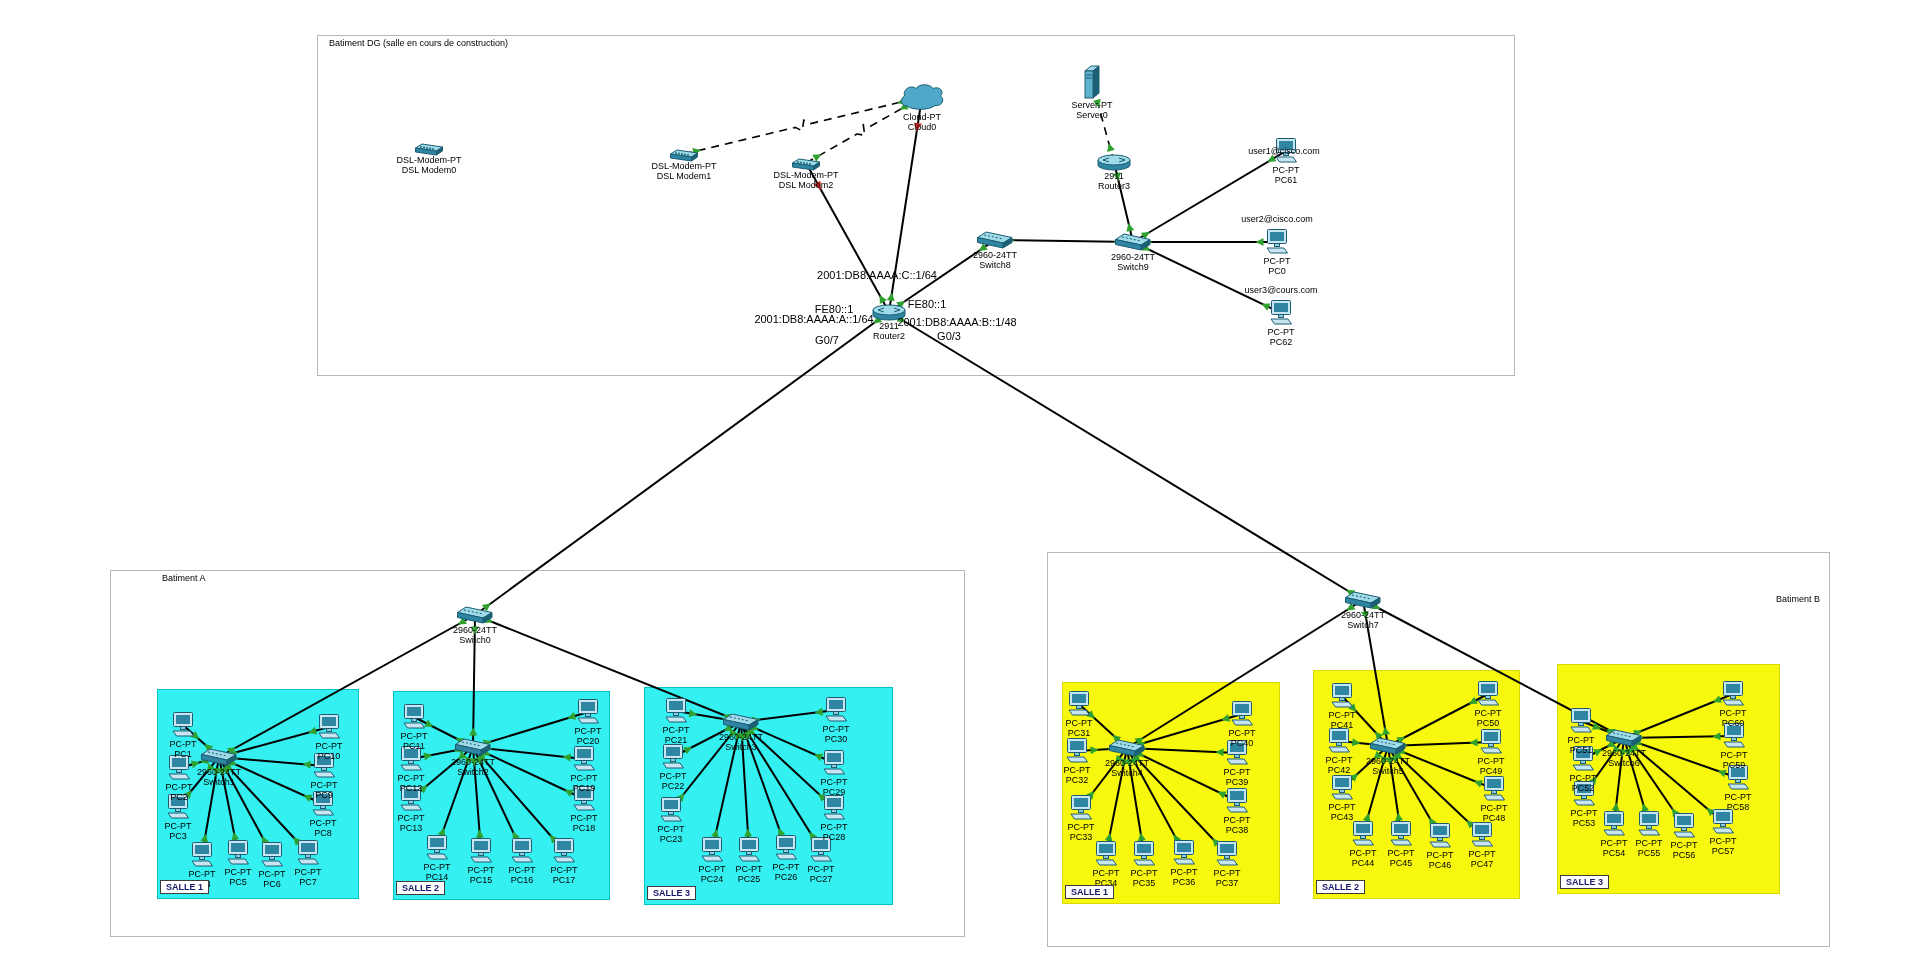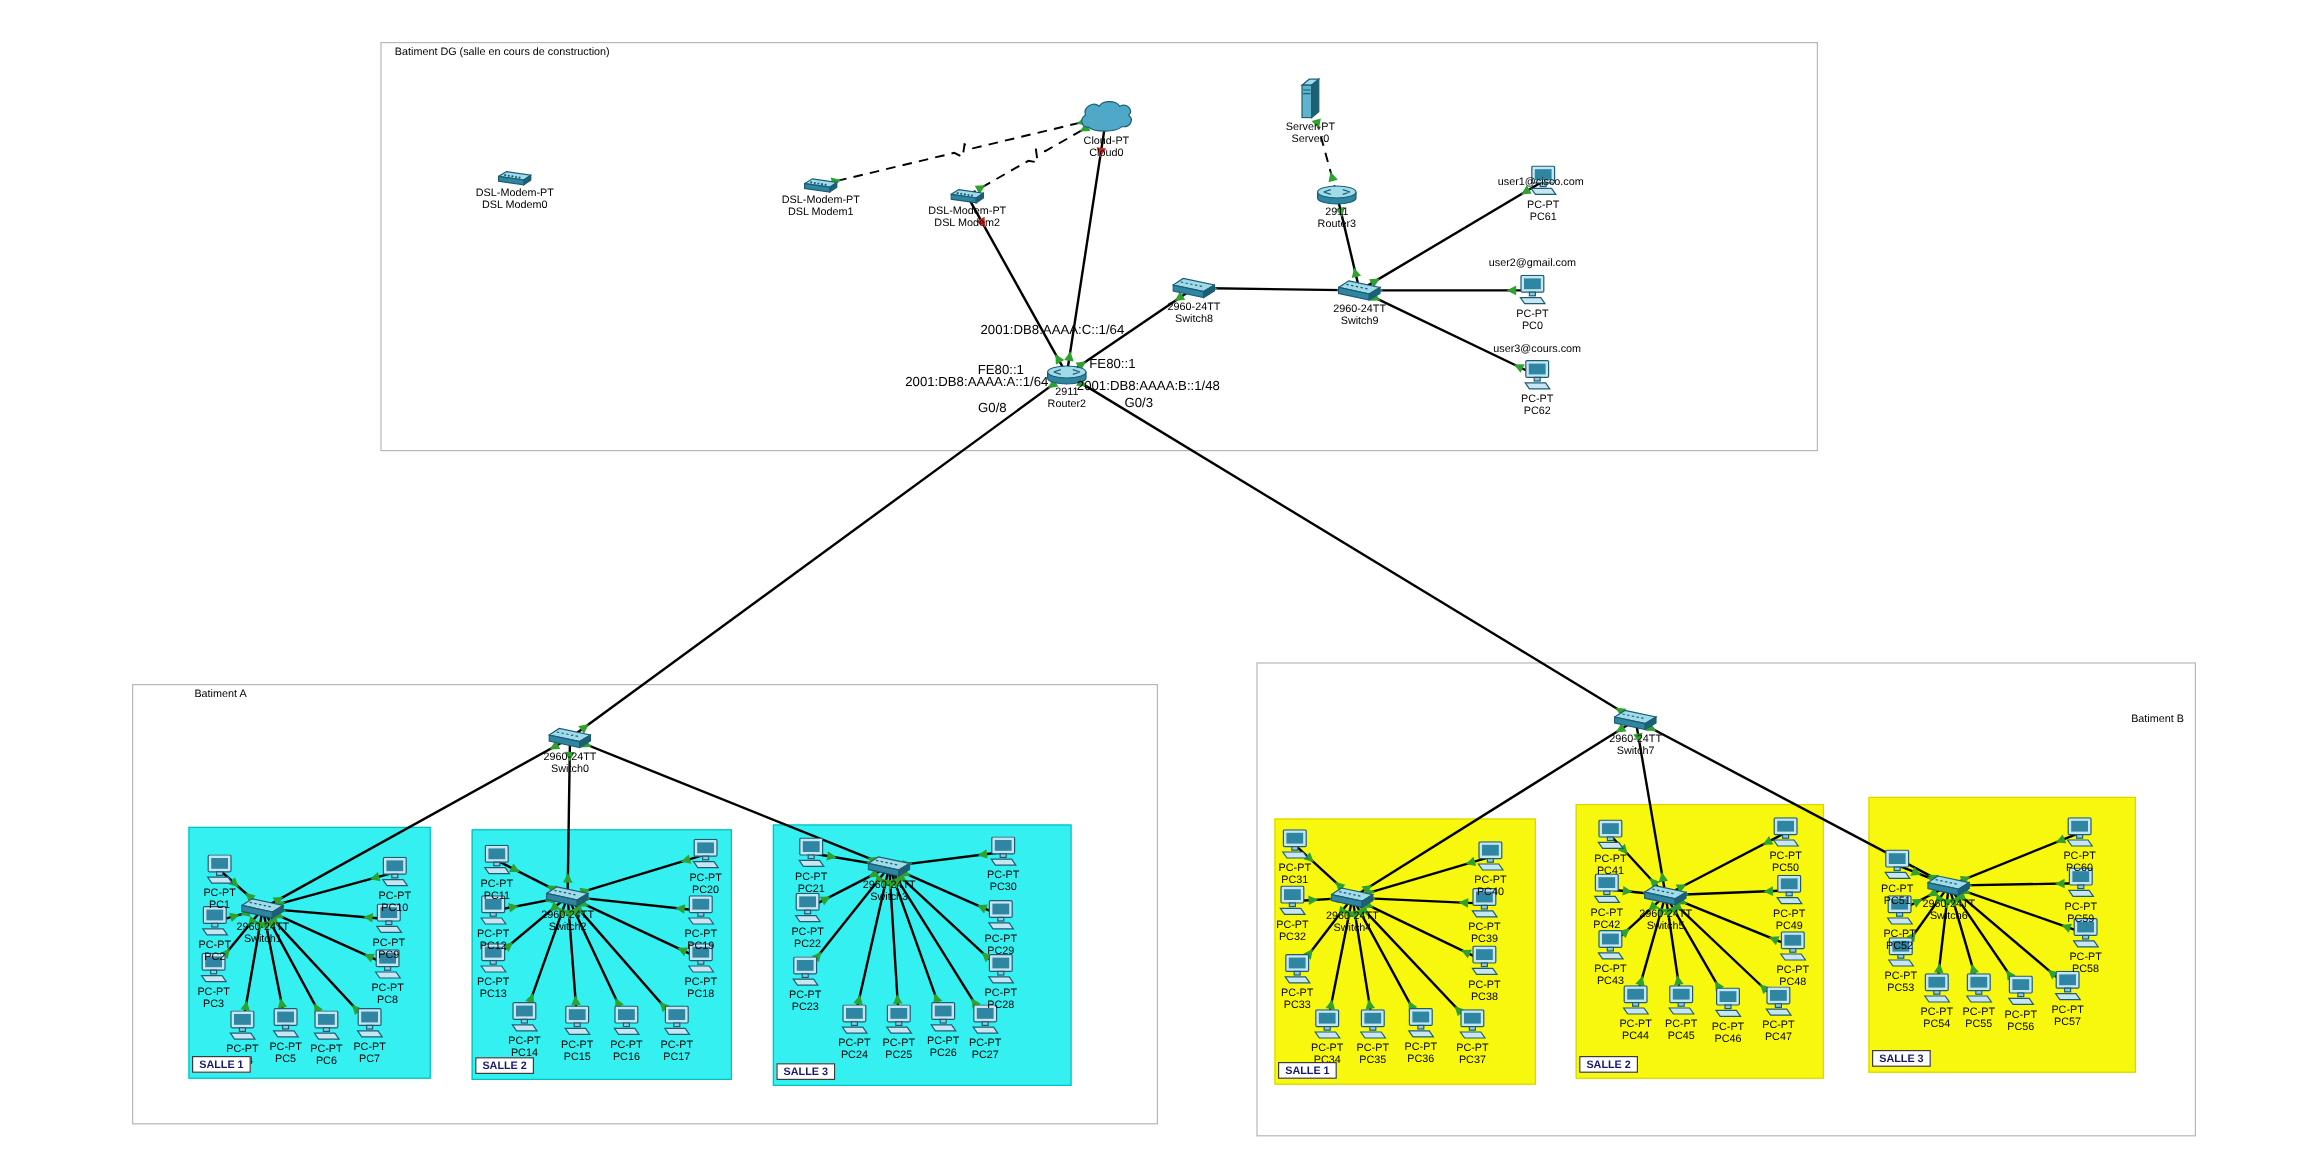--- a/index.html
+++ b/index.html
@@ -381,21 +381,21 @@
     <div class="node" style="left: 1265px; top: 229px; width: 24px; height: 26px;"><svg width="24" height="26" viewBox="0 0 24 26">
         <rect x="2.5" y="0.5" width="19" height="14" rx="1" fill="#C7E6F2" stroke="#1D5D74"></rect>
         <rect x="5" y="3" width="14" height="9" fill="#2E86A3"></rect>
         <rect x="9.5" y="14.5" width="5" height="3" fill="#8FCCE0" stroke="#1D5D74"></rect>
         <polygon points="2,19 19,19 22.5,24 5.5,24" fill="#C7E6F2" stroke="#1D5D74"></polygon>
       </svg></div>
     <div class="node-label" style="left: 1202px; top: 256px;">
       <div>PC-PT</div>
       <div>PC0</div>
     </div>
-    <div class="email-label" style="left: 1192px; top: 214px;">user2@gmail.com</div>
+    <div class="email-label" style="left: 1192px; top: 214px;">user2@cisco.com</div>
     <div class="node" style="left: 1269px; top: 300px; width: 24px; height: 26px;"><svg width="24" height="26" viewBox="0 0 24 26">
         <rect x="2.5" y="0.5" width="19" height="14" rx="1" fill="#C7E6F2" stroke="#1D5D74"></rect>
         <rect x="5" y="3" width="14" height="9" fill="#2E86A3"></rect>
         <rect x="9.5" y="14.5" width="5" height="3" fill="#8FCCE0" stroke="#1D5D74"></rect>
         <polygon points="2,19 19,19 22.5,24 5.5,24" fill="#C7E6F2" stroke="#1D5D74"></polygon>
       </svg></div>
     <div class="node-label" style="left: 1206px; top: 327px;">
       <div>PC-PT</div>
       <div>PC62</div>
     </div>
@@ -1086,16 +1086,16 @@
         <polygon points="2,19 19,19 22.5,24 5.5,24" fill="#C7E6F2" stroke="#1D5D74"></polygon>
       </svg></div>
     <div class="node-label" style="left: 1658px; top: 708px;">
       <div>PC-PT</div>
       <div>PC60</div>
     </div>
     <div class="float-label" style="left: 877px; top: 275px;">2001:DB8:AAAA:C::1/64</div>
     <div class="float-label" style="left: 834px; top: 309px;">FE80::1</div>
     <div class="float-label" style="left: 927px; top: 304px;">FE80::1</div>
     <div class="float-label" style="left: 814px; top: 319px;">2001:DB8:AAAA:A::1/64</div>
-    <div class="float-label" style="left: 827px; top: 340px;">G0/8</div>
+    <div class="float-label" style="left: 827px; top: 340px;">G0/7</div>
     <div class="float-label" style="left: 957px; top: 322px;">2001:DB8:AAAA:B::1/48</div>
     <div class="float-label" style="left: 949px; top: 336px;">G0/3</div>
   </div>
 
 </body></html>

